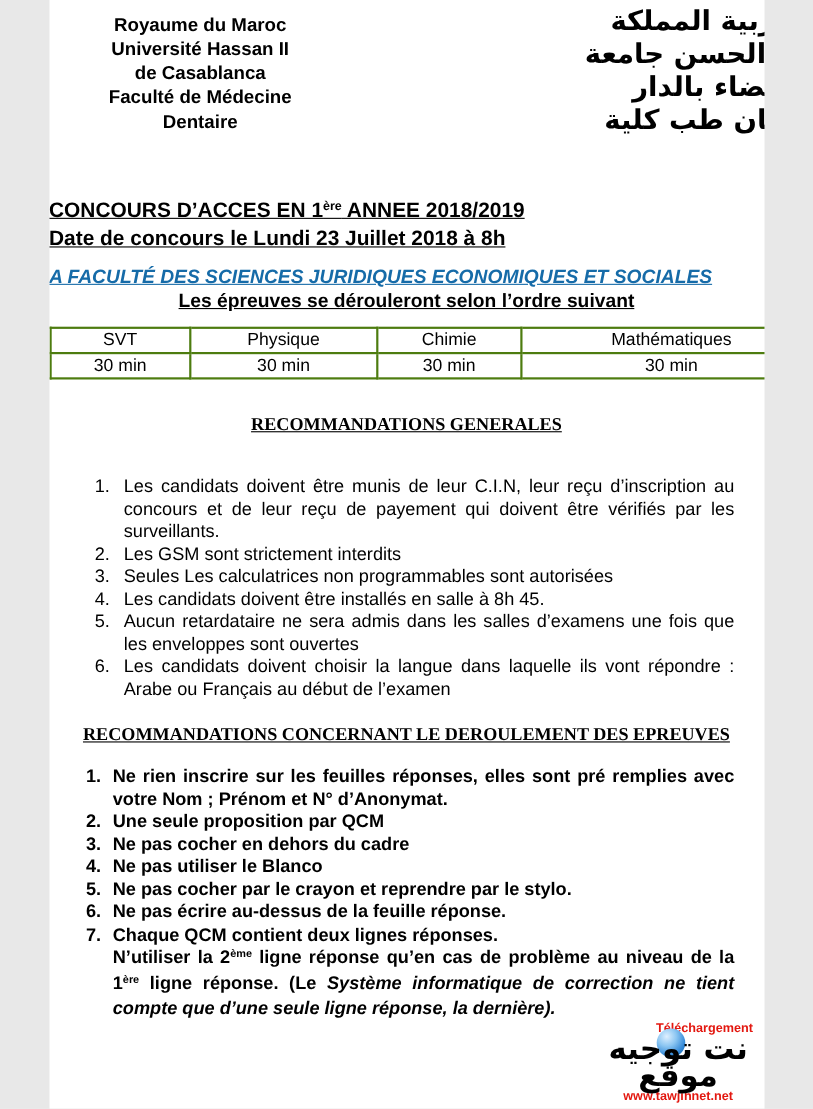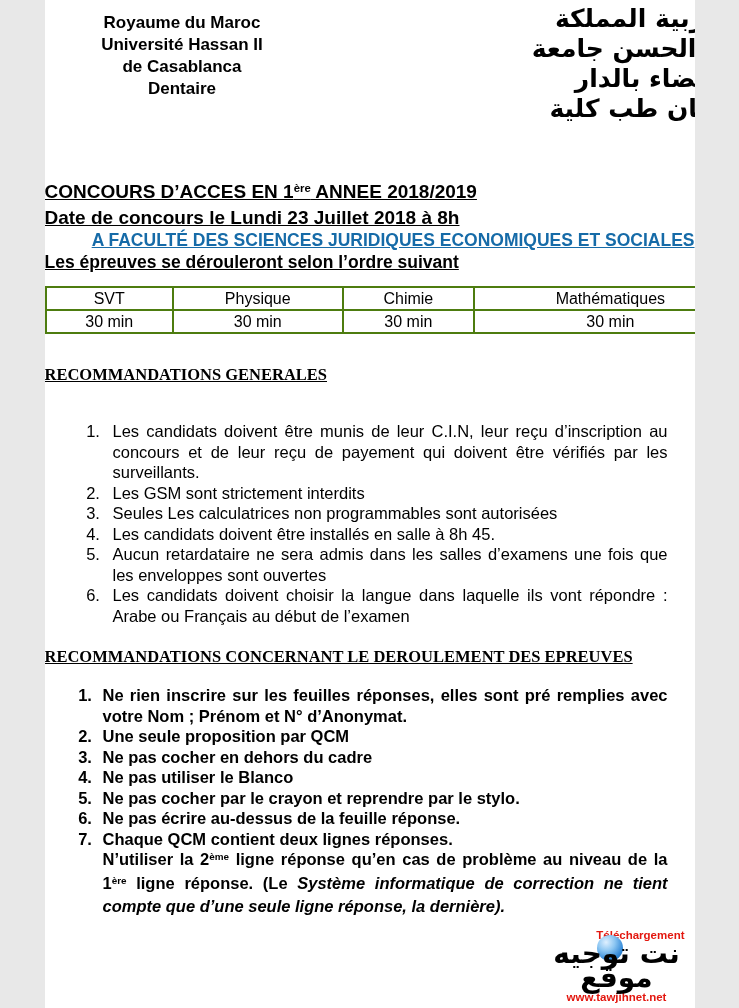--- a/index.html
+++ b/index.html
@@ -21,31 +21,31 @@
   .header-ar{
     position:absolute;left:460px;top:4px;width:300px;text-align:center;
     direction:rtl;white-space:nowrap;
     font-family:"DejaVu Sans",sans-serif;font-weight:bold;font-size:25px;line-height:30px;
   }
 
   
   .doc-title{margin-top:30px;text-align:left;font-weight:bold;font-size:19px;line-height:23px;}
 
   
-  .addr{text-align:right;font-weight:bold;font-size:17.5px;line-height:22px;color:var(--accent-blue,#166ba8);}
-  .order-note{text-align:left;font-weight:bold;font-size:17.5px;line-height:23px;}
+  .addr{margin-top:11px;text-align:left;font-weight:bold;font-size:17.5px;line-height:22px;color:var(--accent-blue,#166ba8);font-style:italic;}
+  .order-note{text-align:center;font-weight:bold;font-size:17.5px;line-height:23px;}
 
   
   .sched{border-collapse:collapse;margin:12px auto 0;width:703px;font-size:16px;}
   .sched td{border:2px solid #4d7c0f;text-align:center;padding:0 2px;height:21px;line-height:21px;}
 
   
   .serif-h{
     font-family:"Liberation Serif","DejaVu Serif",serif;
-    font-weight:bold;font-size:16.5px;margin-top:31px;
+    font-weight:bold;font-size:16.5px;text-align:center;margin-top:31px;
   }
   .serif-h.h2{margin-top:21px;}
 
   
   ol{text-align:justify;}
   .gen-list{margin:36px 27px 0 30px;padding-left:30px;font-size:16.5px;line-height:20.5px;}
   .gen-list li{padding-left:8px;}
   .exam-list{margin:18px 27px 0 24px;padding-left:28px;font-size:16.5px;line-height:20.5px;font-weight:bold;}
   .exam-list li{padding-left:6px;}
   .note-block{text-align:justify;}
@@ -64,20 +64,21 @@
 </head>
 <body>
 
 <div class="page">
 
   <div class="header">
     <div class="header-fr">
       <div>Royaume du Maroc</div>
       <div>Université Hassan II</div>
       <div>de Casablanca</div>
+      <div>Faculté de Médecine</div>
       <div>Dentaire</div>
     </div>
     <div class="header-ar">
       <div>المغربية المملكة</div>
       <div>الثاني الحسن جامعة</div>
       <div>البيضاء بالدار</div>
       <div>الأسنان طب كلية</div>
     </div>
   </div>
 

